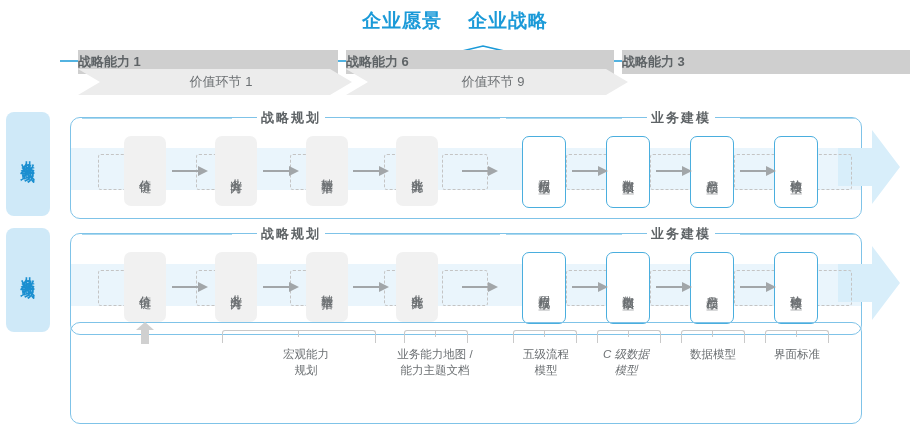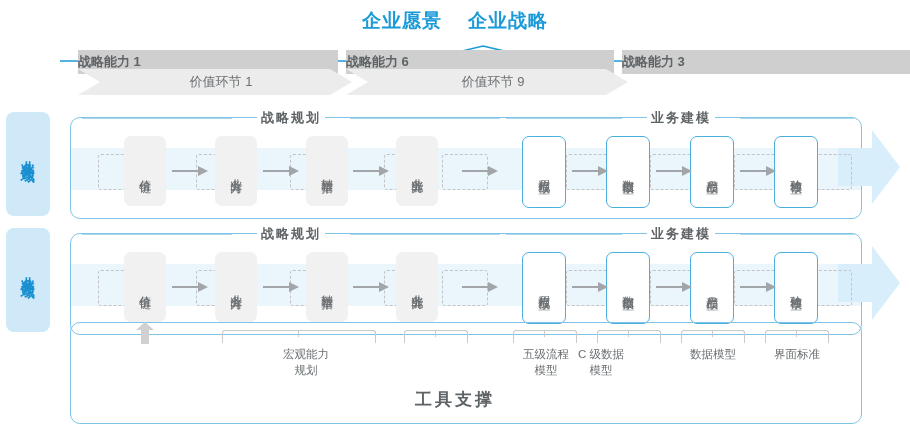--- a/index.html
+++ b/index.html
@@ -365,22 +365,23 @@
 
   <div class="brk" style="left:681px;top:330px;width:62px;"></div>
   <div class="brkstem" style="left:712px;top:330px;"></div>
 
   <div class="brk" style="left:765px;top:330px;width:62px;"></div>
   <div class="brkstem" style="left:796px;top:330px;"></div>
 
 
   <div class="blabel" style="left:244px;top:347px;width:124px;">宏观能力
 规划</div>
+  <div class="blabel" style="left:358px;top:347px;width:154px;">业务能力地图 /
+能力主题文档</div>
   <div class="blabel" style="left:498px;top:347px;width:96px;">五级流程
 模型</div>
-  <div class="blabel" style="left:555px;top:347px;width:92px;">C 级数据
+  <div class="blabel" style="left:580px;top:347px;width:92px;font-style:italic;">C 级数据
 模型</div>
   <div class="blabel" style="left:668px;top:347px;width:90px;">数据模型</div>
   <div class="blabel" style="left:752px;top:347px;width:90px;">界面标准</div>
 
-  <div class="tooltitle">工具支撑</div>
 
 </div>
 
 </body></html>

